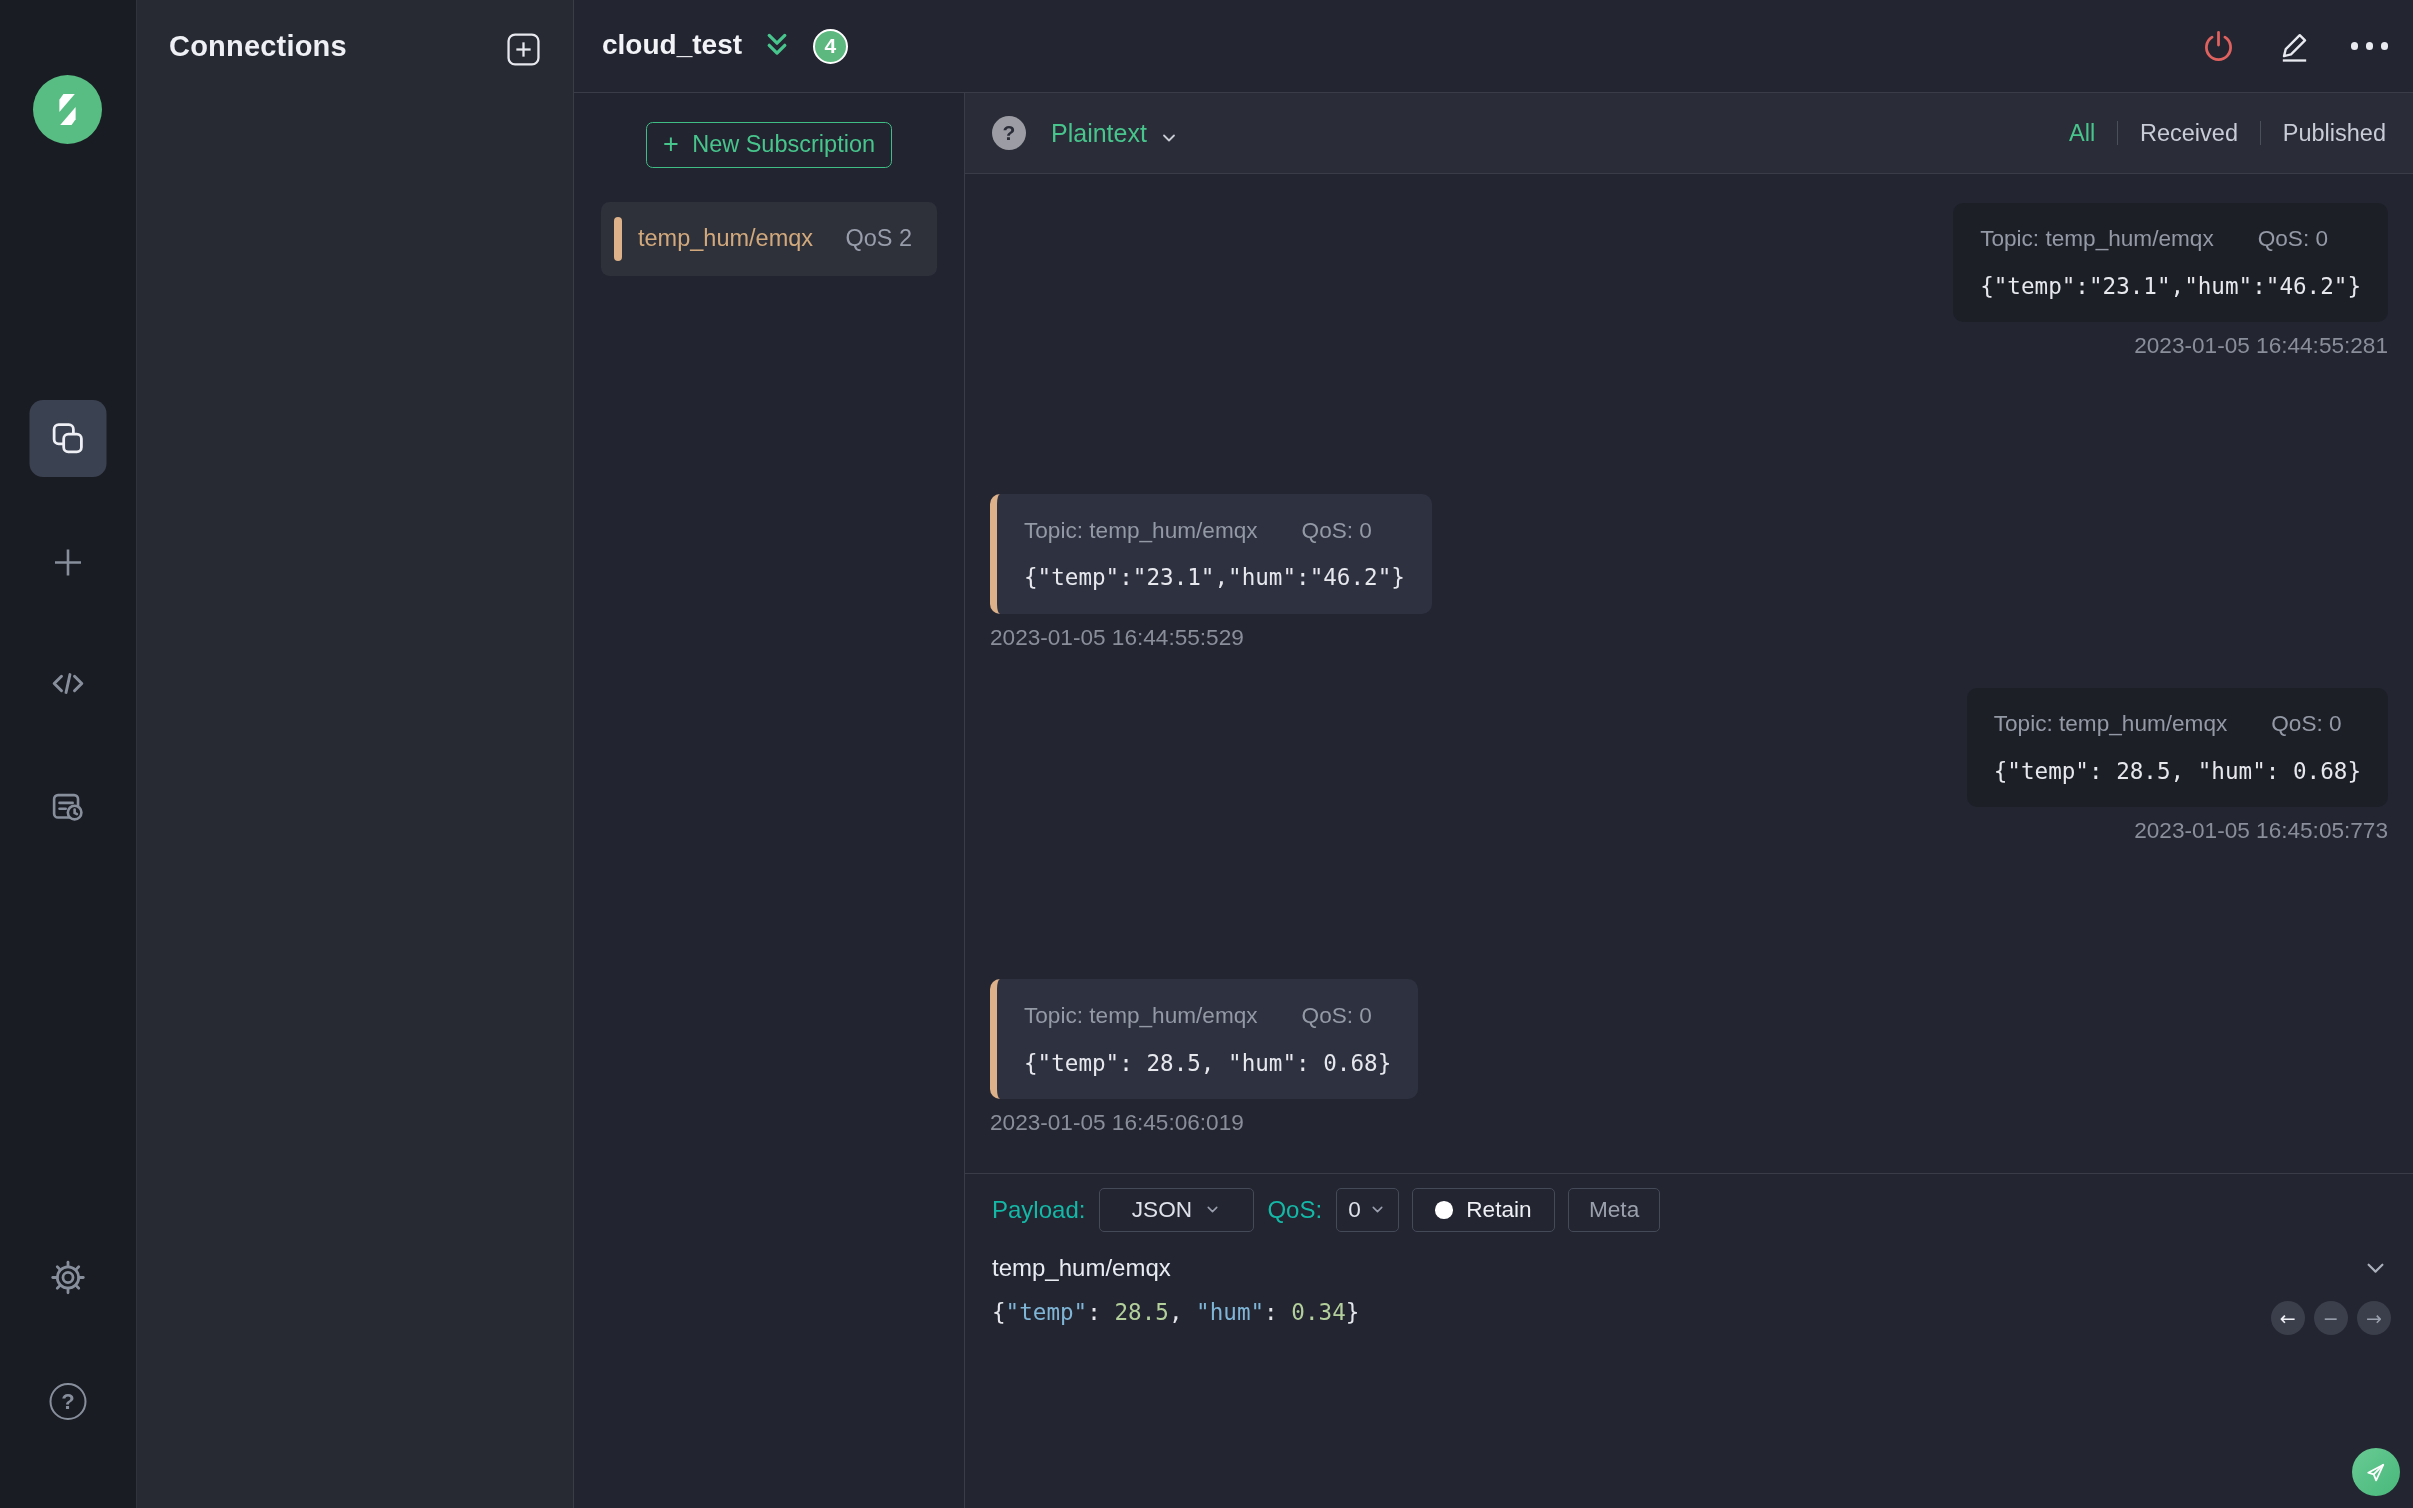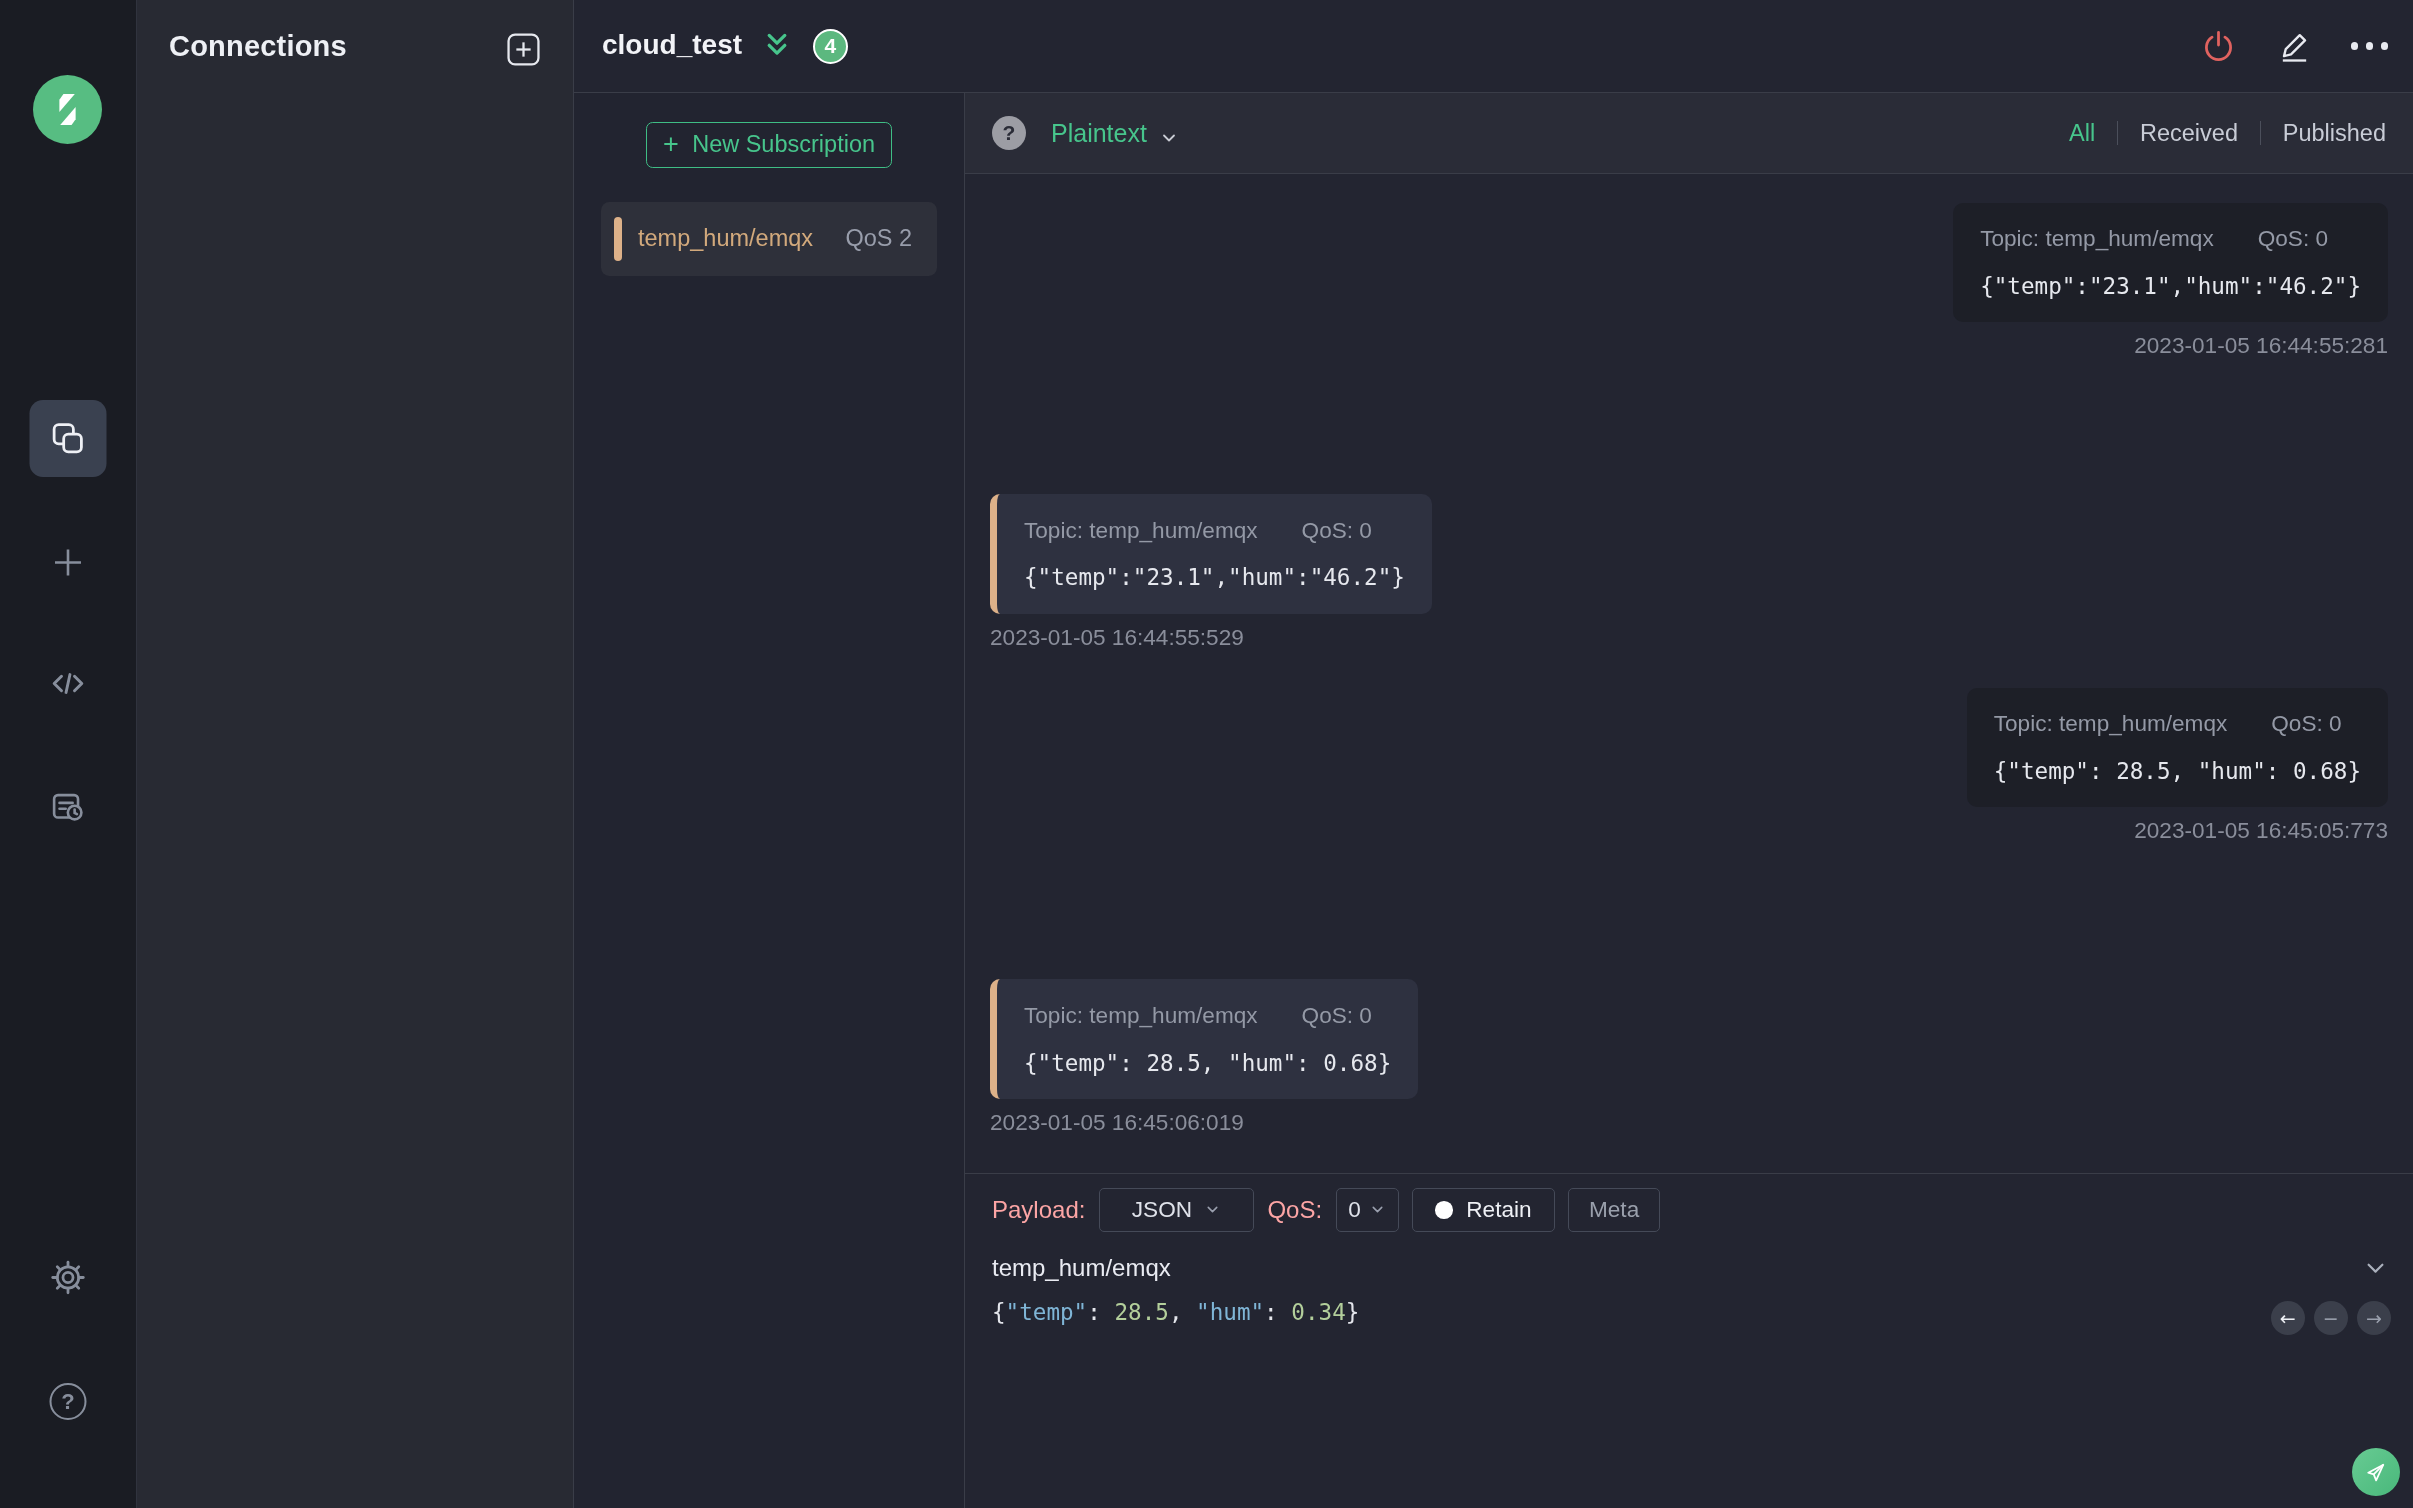--- a/index.html
+++ b/index.html
@@ -105,21 +105,21 @@
   .msg.left  { align-items:flex-start; }
   .bubble { border-radius:10px; padding:23.5px 27px; max-width:1257px; }
   .msg.right .bubble { background:#1d1f27; }
   .msg.left  .bubble { background:#2e3140; border-left:7.5px solid #ddb189; }
   .meta { display:flex; gap:44px; color:#9499a6; font-size:22.6px; line-height:25px; }
   .payload { margin-top:22.6px; font-family:"DejaVu Sans Mono", monospace; font-size:22.6px; line-height:25px; color:#e6e8ee; }
   .ts { margin-top:11px; font-size:22.6px; color:#8a8e9b; }
   
   .publish { height:335px; flex:none; border-top:0.8px solid #3a3d48; position:relative; padding:13.4px 0 0; }
   .controls { display:flex; align-items:center; gap:13.4px; padding-left:27px; height:45px; }
-  .ctl-label { font-size:24px; color:#fca5a5; }
+  .ctl-label { font-size:24px; color:#14b8a6; }
   .select, .retain, .meta-btn {
     height:44px; border:0.8px solid #454a58; border-radius:5px; background:transparent;
     display:inline-flex; align-items:center; cursor:pointer; color:#dfe2ea;
     font-size:22.6px; font-family:"Liberation Sans", sans-serif;
   }
   .select { padding:0 32px; gap:12px; }
   .select.small { padding:0 11.7px; gap:8.4px; }
   .retain { padding:0 22px; gap:13.4px; color:#eef0f5; }
   .retain-dot { width:17.6px; height:17.6px; border-radius:50%; background:#ffffff; }
   .meta-btn { padding:0 20px; color:#9aa0ac; }

